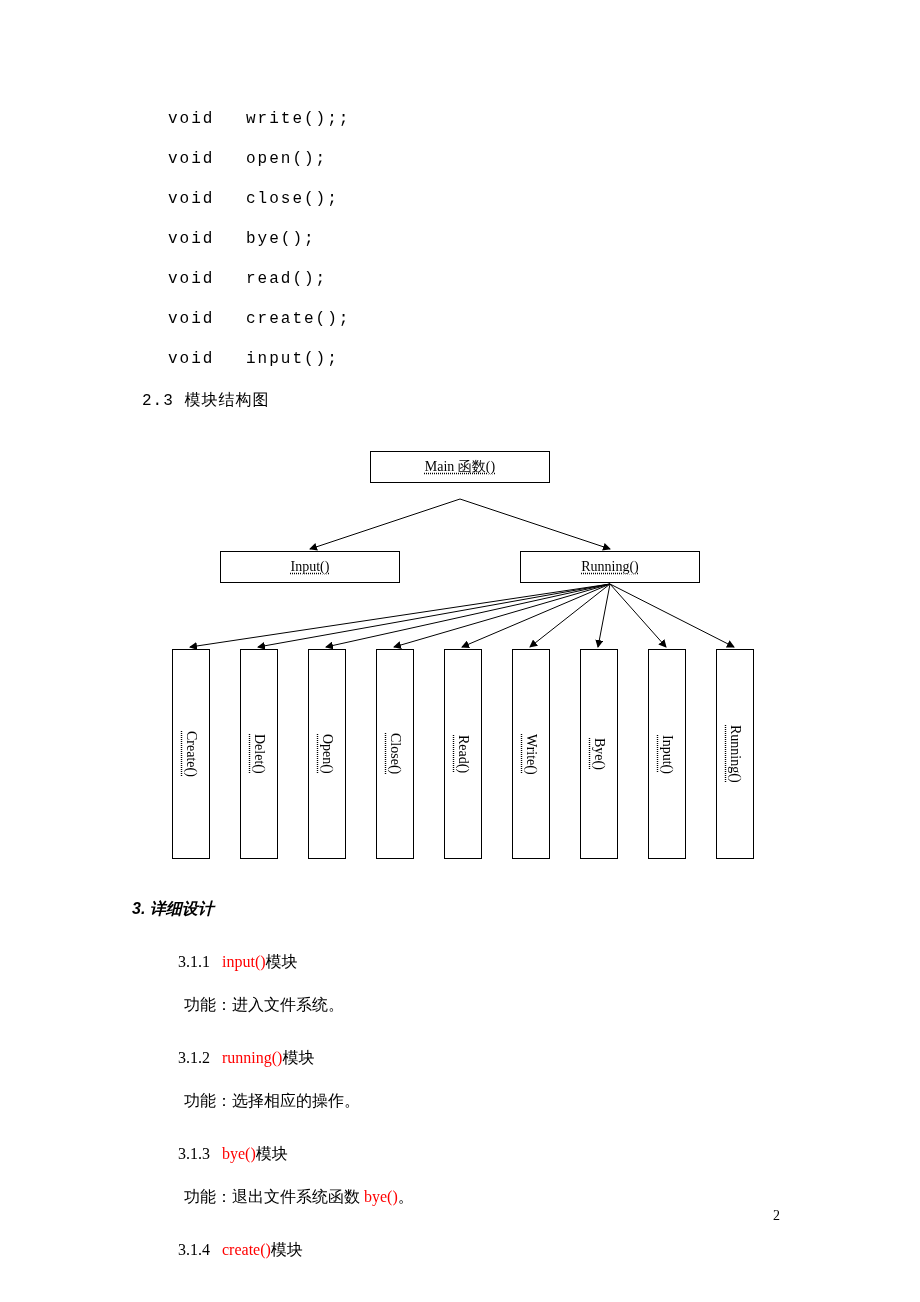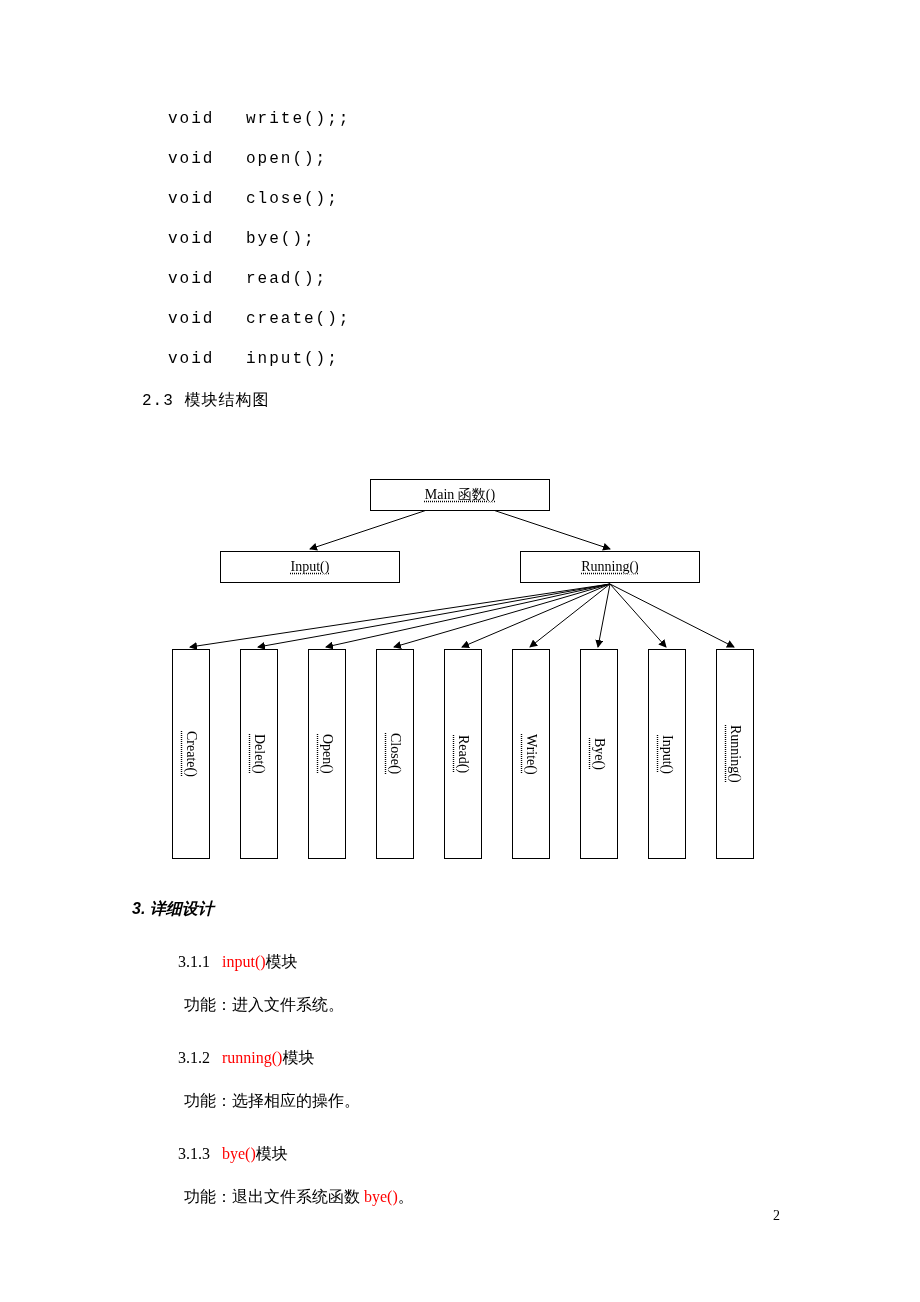--- a/index.html
+++ b/index.html
@@ -124,21 +124,21 @@
       <line x1="460" y1="145" x2="108" y2="208" stroke="#000" stroke-width="1" marker-end="url(#ah)"></line>
       <line x1="460" y1="145" x2="176" y2="208" stroke="#000" stroke-width="1" marker-end="url(#ah)"></line>
       <line x1="460" y1="145" x2="244" y2="208" stroke="#000" stroke-width="1" marker-end="url(#ah)"></line>
       <line x1="460" y1="145" x2="312" y2="208" stroke="#000" stroke-width="1" marker-end="url(#ah)"></line>
       <line x1="460" y1="145" x2="380" y2="208" stroke="#000" stroke-width="1" marker-end="url(#ah)"></line>
       <line x1="460" y1="145" x2="448" y2="208" stroke="#000" stroke-width="1" marker-end="url(#ah)"></line>
       <line x1="460" y1="145" x2="516" y2="208" stroke="#000" stroke-width="1" marker-end="url(#ah)"></line>
       <line x1="460" y1="145" x2="584" y2="208" stroke="#000" stroke-width="1" marker-end="url(#ah)"></line>
     </svg>
 
-    <div class="box" style="left:220px; top:40px; width:180px; height:32px;">
+    <div class="box" style="left:220px; top:12px; width:180px; height:32px;">
         <span class="ul">Main 函数()</span>
       </div>
 
     <div class="box" style="left:70px; top:112px; width:180px; height:32px;">
         <span class="ul">Input()</span>
       </div>
     <div class="box" style="left:370px; top:112px; width:180px; height:32px;">
         <span class="ul">Running()</span>
       </div>
 
@@ -175,16 +175,17 @@
 
   <div class="sub2"><span>3.1.1</span>&nbsp;&nbsp;&nbsp;<span class="red">input()</span><span>模块</span></div>
   <div class="body-line"><span>功能：进入文件系统。</span></div>
 
   <div class="sub2"><span>3.1.2</span>&nbsp;&nbsp;&nbsp;<span class="red">running()</span><span>模块</span></div>
   <div class="body-line"><span>功能：选择相应的操作。</span></div>
 
   <div class="sub2"><span>3.1.3</span>&nbsp;&nbsp;&nbsp;<span class="red">bye()</span><span>模块</span></div>
   <div class="body-line"><span>功能：退出文件系统函数 </span><span class="red">bye()</span><span>。</span></div>
 
+  <div class="sub2"><span>3.1.4</span>&nbsp;&nbsp;&nbsp;<span class="red">create()</span><span>模块</span></div>
 
 </div>
 
 <div class="page-num">2</div>
 
 </body></html>

